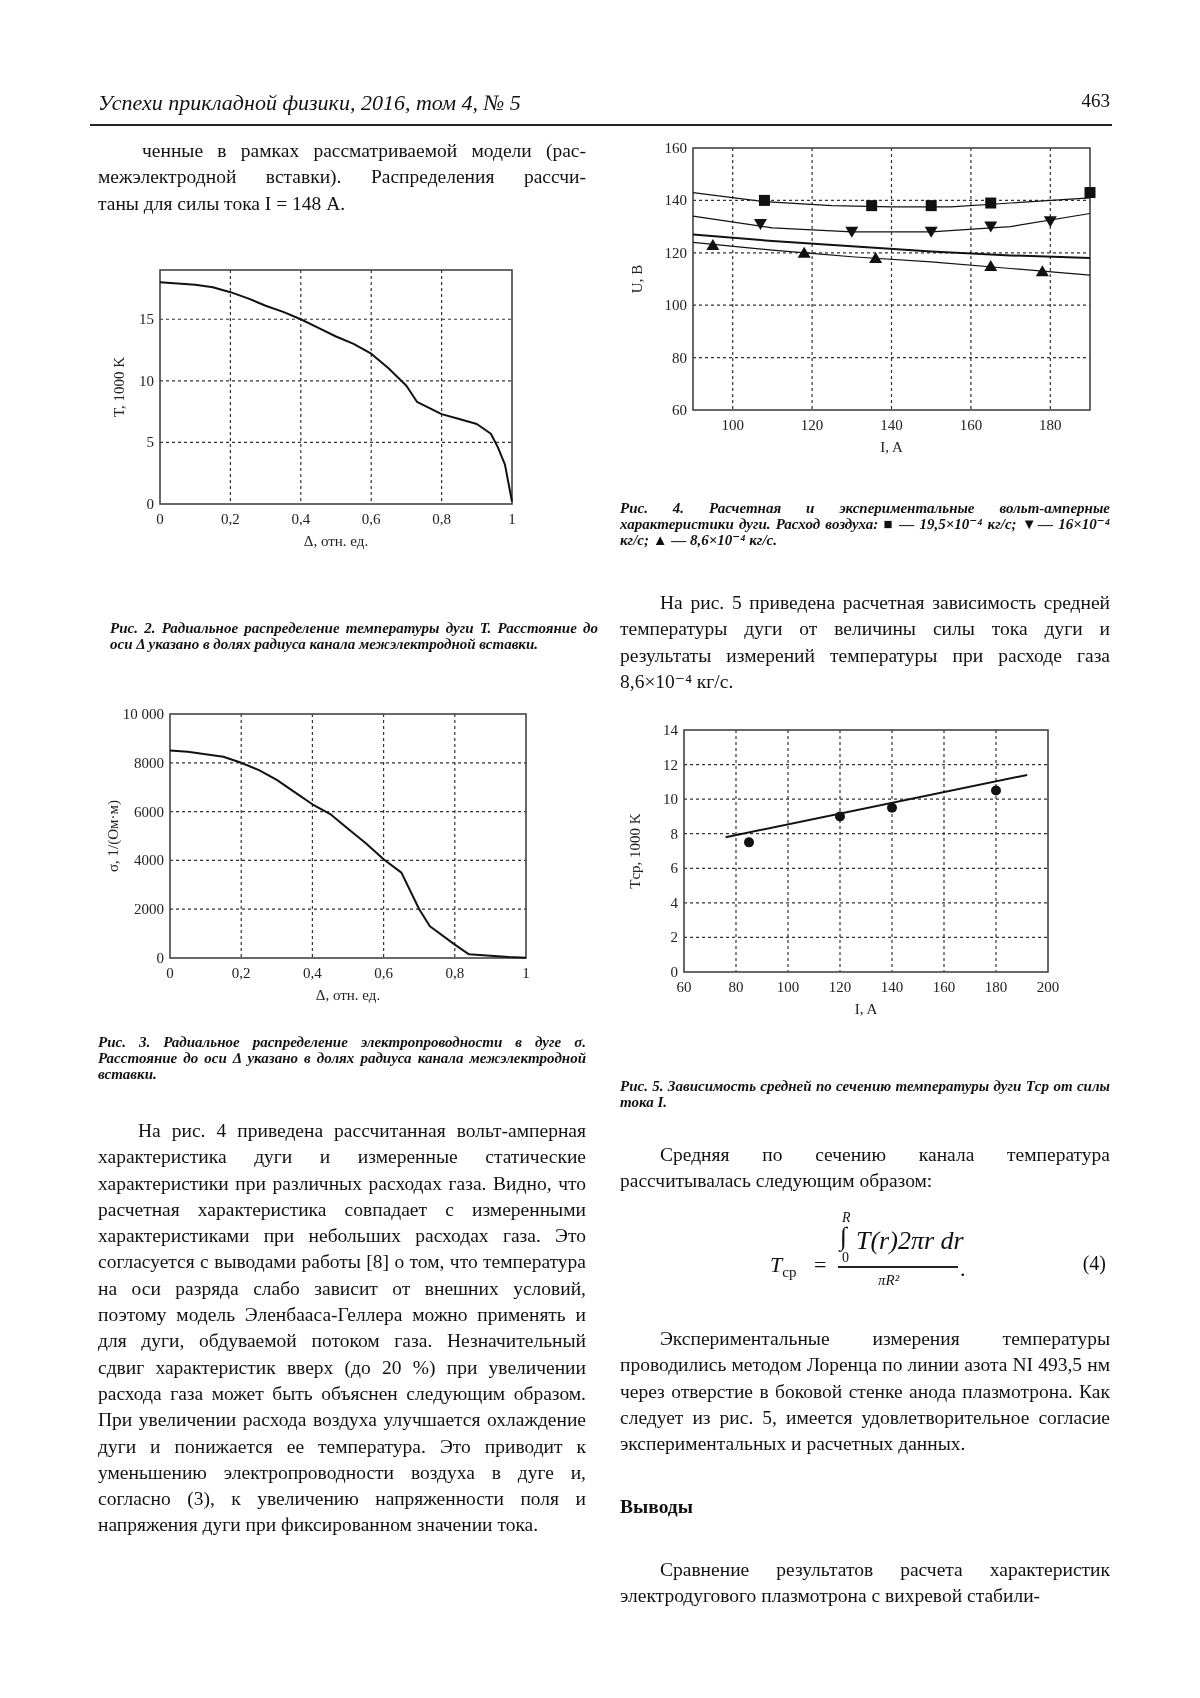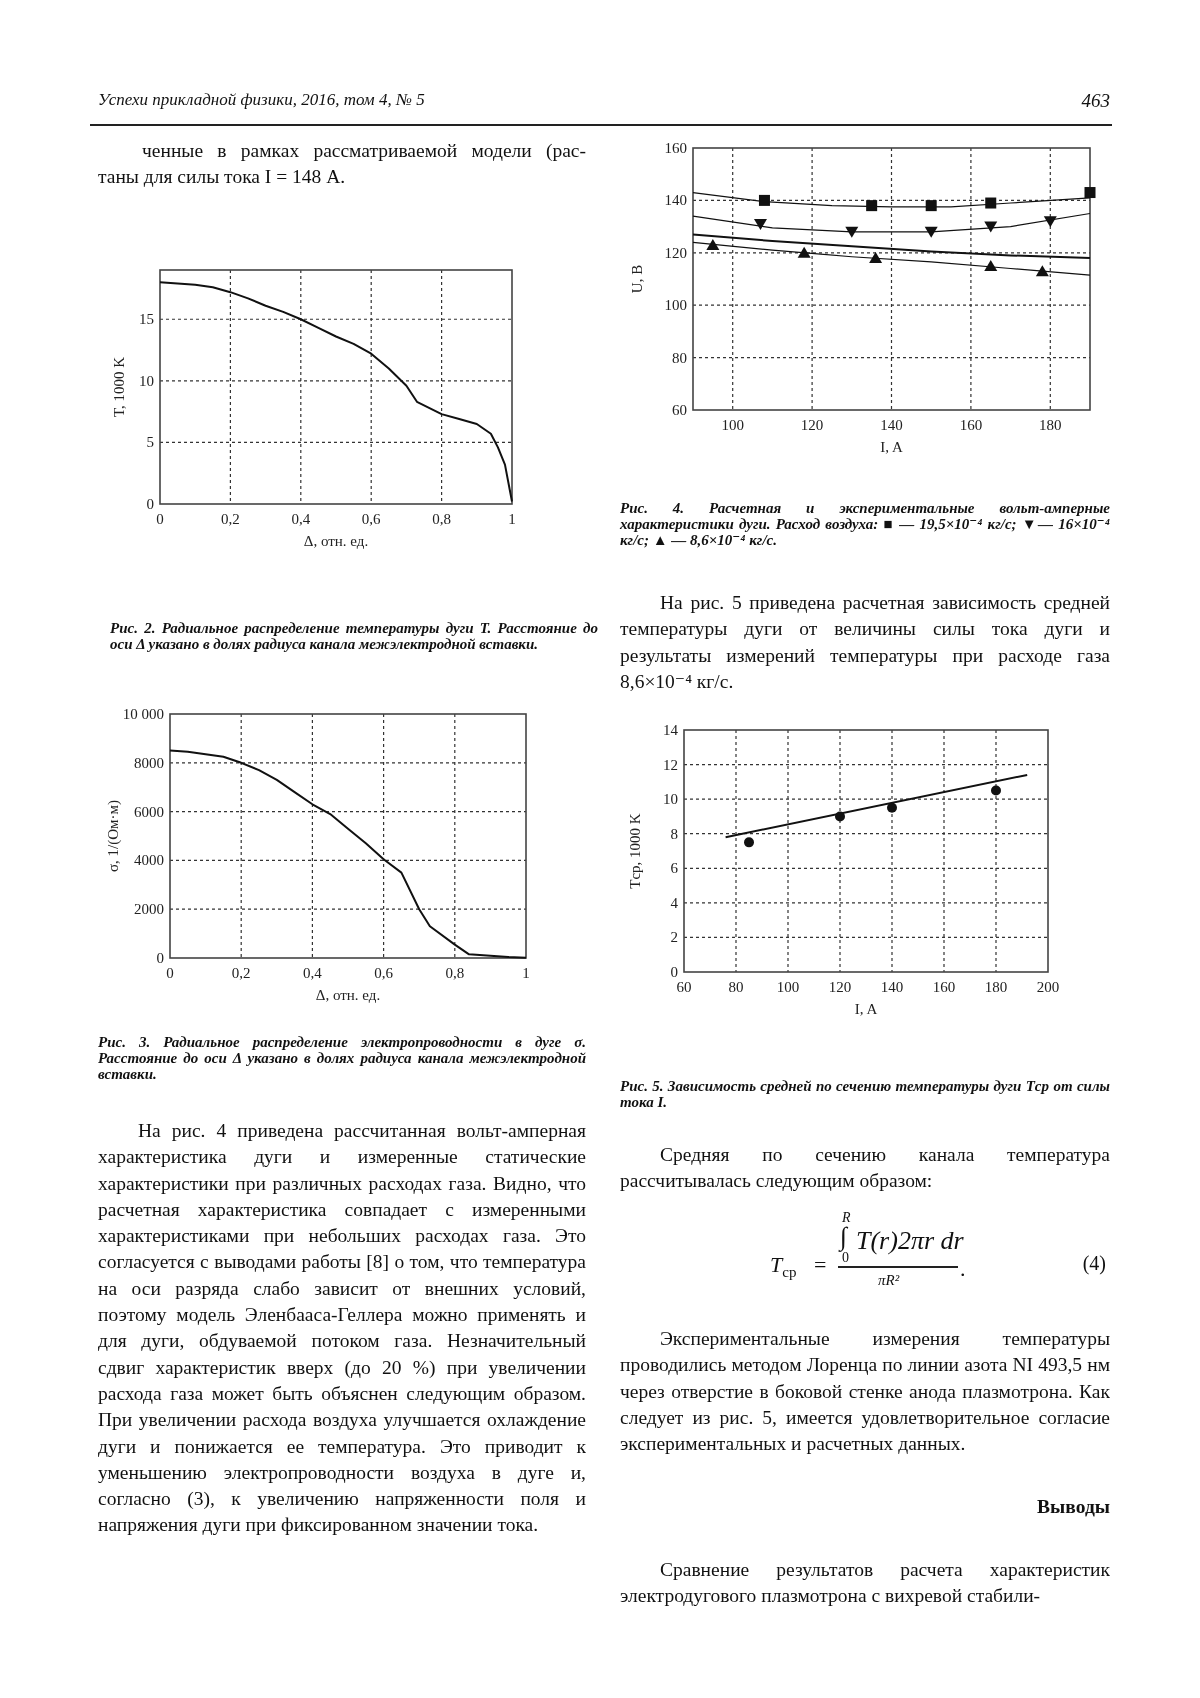--- a/index.html
+++ b/index.html
@@ -1,41 +1,42 @@
 <!DOCTYPE html>
 <html><head>
 <meta charset="utf-8">
 <style>
   html,body{margin:0;padding:0;background:#fff;}
   body{width:1200px;height:1698px;position:relative;font-family:"Liberation Serif","DejaVu Serif",serif;color:#111;overflow:hidden;}
   .abs{position:absolute;}
   .header{left:98px;top:90px;width:1012px;height:30px;}
-  .header .journal{position:absolute;left:0;top:0;font-style:italic;font-size:17px;}
-  .header .pageno{position:absolute;right:0;top:0;font-style:italic;font-size:19px;}
+  .header .journal{position:absolute;left:0;top:0;font-style:italic;font-size:22px;}
+  .header .pageno{position:absolute;right:0;top:0;font-size:19px;}
   .rule{left:90px;top:124px;width:1022px;height:2px;background:#222;}
   .para{font-size:19.5px;line-height:26.3px;text-align:justify;}
   .indent{text-indent:40px;}
   .caption{font-size:15px;line-height:16px;font-weight:bold;font-style:italic;text-align:justify;}
   svg text{font-family:"Liberation Serif","DejaVu Serif",serif;}
-  .heading{font-weight:bold;font-size:19.5px;text-align:right;}
+  .heading{font-weight:bold;font-size:19.5px;text-align:left;}
   .formula{font-family:"Liberation Serif",serif;}
   .it{font-style:italic;}
   sup,sub{font-size:70%;}
 </style>
 </head>
 <body>
 
 <div class="abs header">
   <span class="journal">Успехи прикладной физики, 2016, том 4, № 5</span>
   <span class="pageno">463</span>
 </div>
 <div class="abs rule"></div>
 
 <div class="abs para" style="left:98px;top:138px;width:488px;text-align:justify;">
   <div style="text-align-last:justify;margin-left:44px;">ченные в рамках рассматриваемой модели (рас-</div>
+  <div style="text-align-last:justify;">межэлектродной вставки). Распределения рассчи-</div>
   <div>таны для силы тока I = 148 А.</div>
 </div>
 
 <svg class="abs" id="fig2" style="left:98px;top:262px;" width="490" height="340">
     <text x="62" y="262" text-anchor="middle" font-size="15" fill="#222">0</text>
     <line x1="132.4" y1="8" x2="132.4" y2="242" stroke="#333" stroke-width="1.2" stroke-dasharray="3,3"></line>
     <text x="132.4" y="262" text-anchor="middle" font-size="15" fill="#222">0,2</text>
     <line x1="202.8" y1="8" x2="202.8" y2="242" stroke="#333" stroke-width="1.2" stroke-dasharray="3,3"></line>
     <text x="202.8" y="262" text-anchor="middle" font-size="15" fill="#222">0,4</text>
     <line x1="273.2" y1="8" x2="273.2" y2="242" stroke="#333" stroke-width="1.2" stroke-dasharray="3,3"></line>

